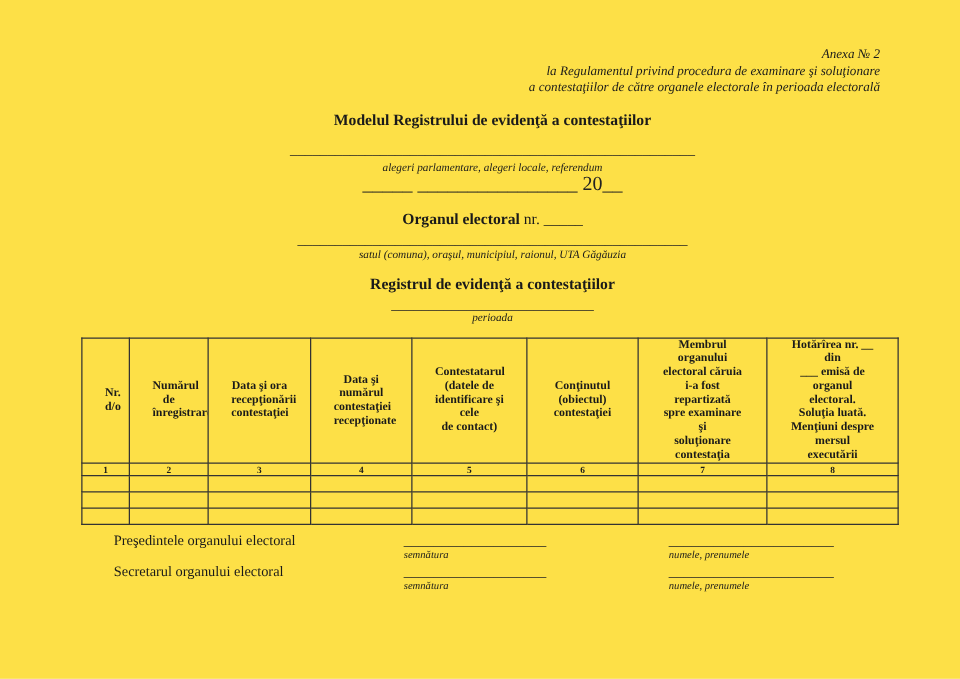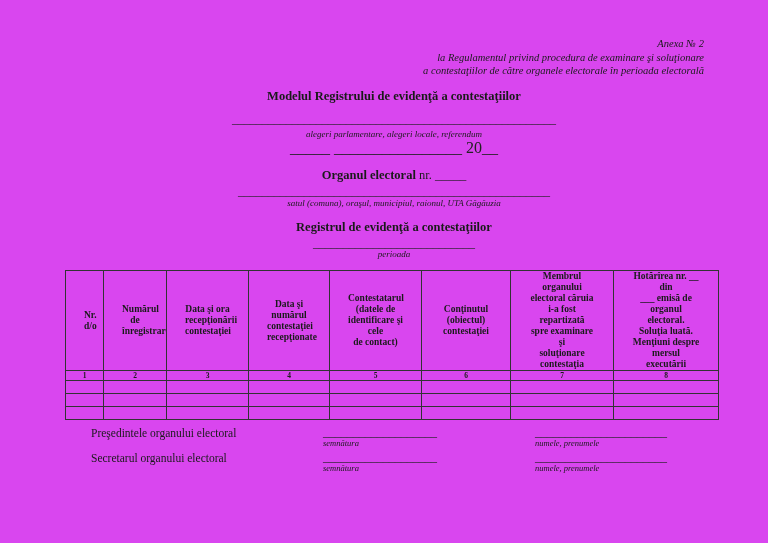--- a/index.html
+++ b/index.html
@@ -5,21 +5,21 @@
   html, body { margin: 0; padding: 0; }
   body {
     width: 768px; height: 543px;
     background: #ffffff;
     font-family: "Liberation Serif", "DejaVu Serif", serif;
     color: #1a1a1a;
   }
   .page {
     position: relative;
     width: 768px; height: 543px;
-    background: #d946ef;
+    background: #fde047;
     overflow: hidden;
   }
   .annex {
     position: absolute; top: 37px; right: 64px;
     text-align: right;
     font-style: italic;
     font-size: 10.5px; line-height: 13.5px;
     white-space: nowrap;
   }
   .center-line {

